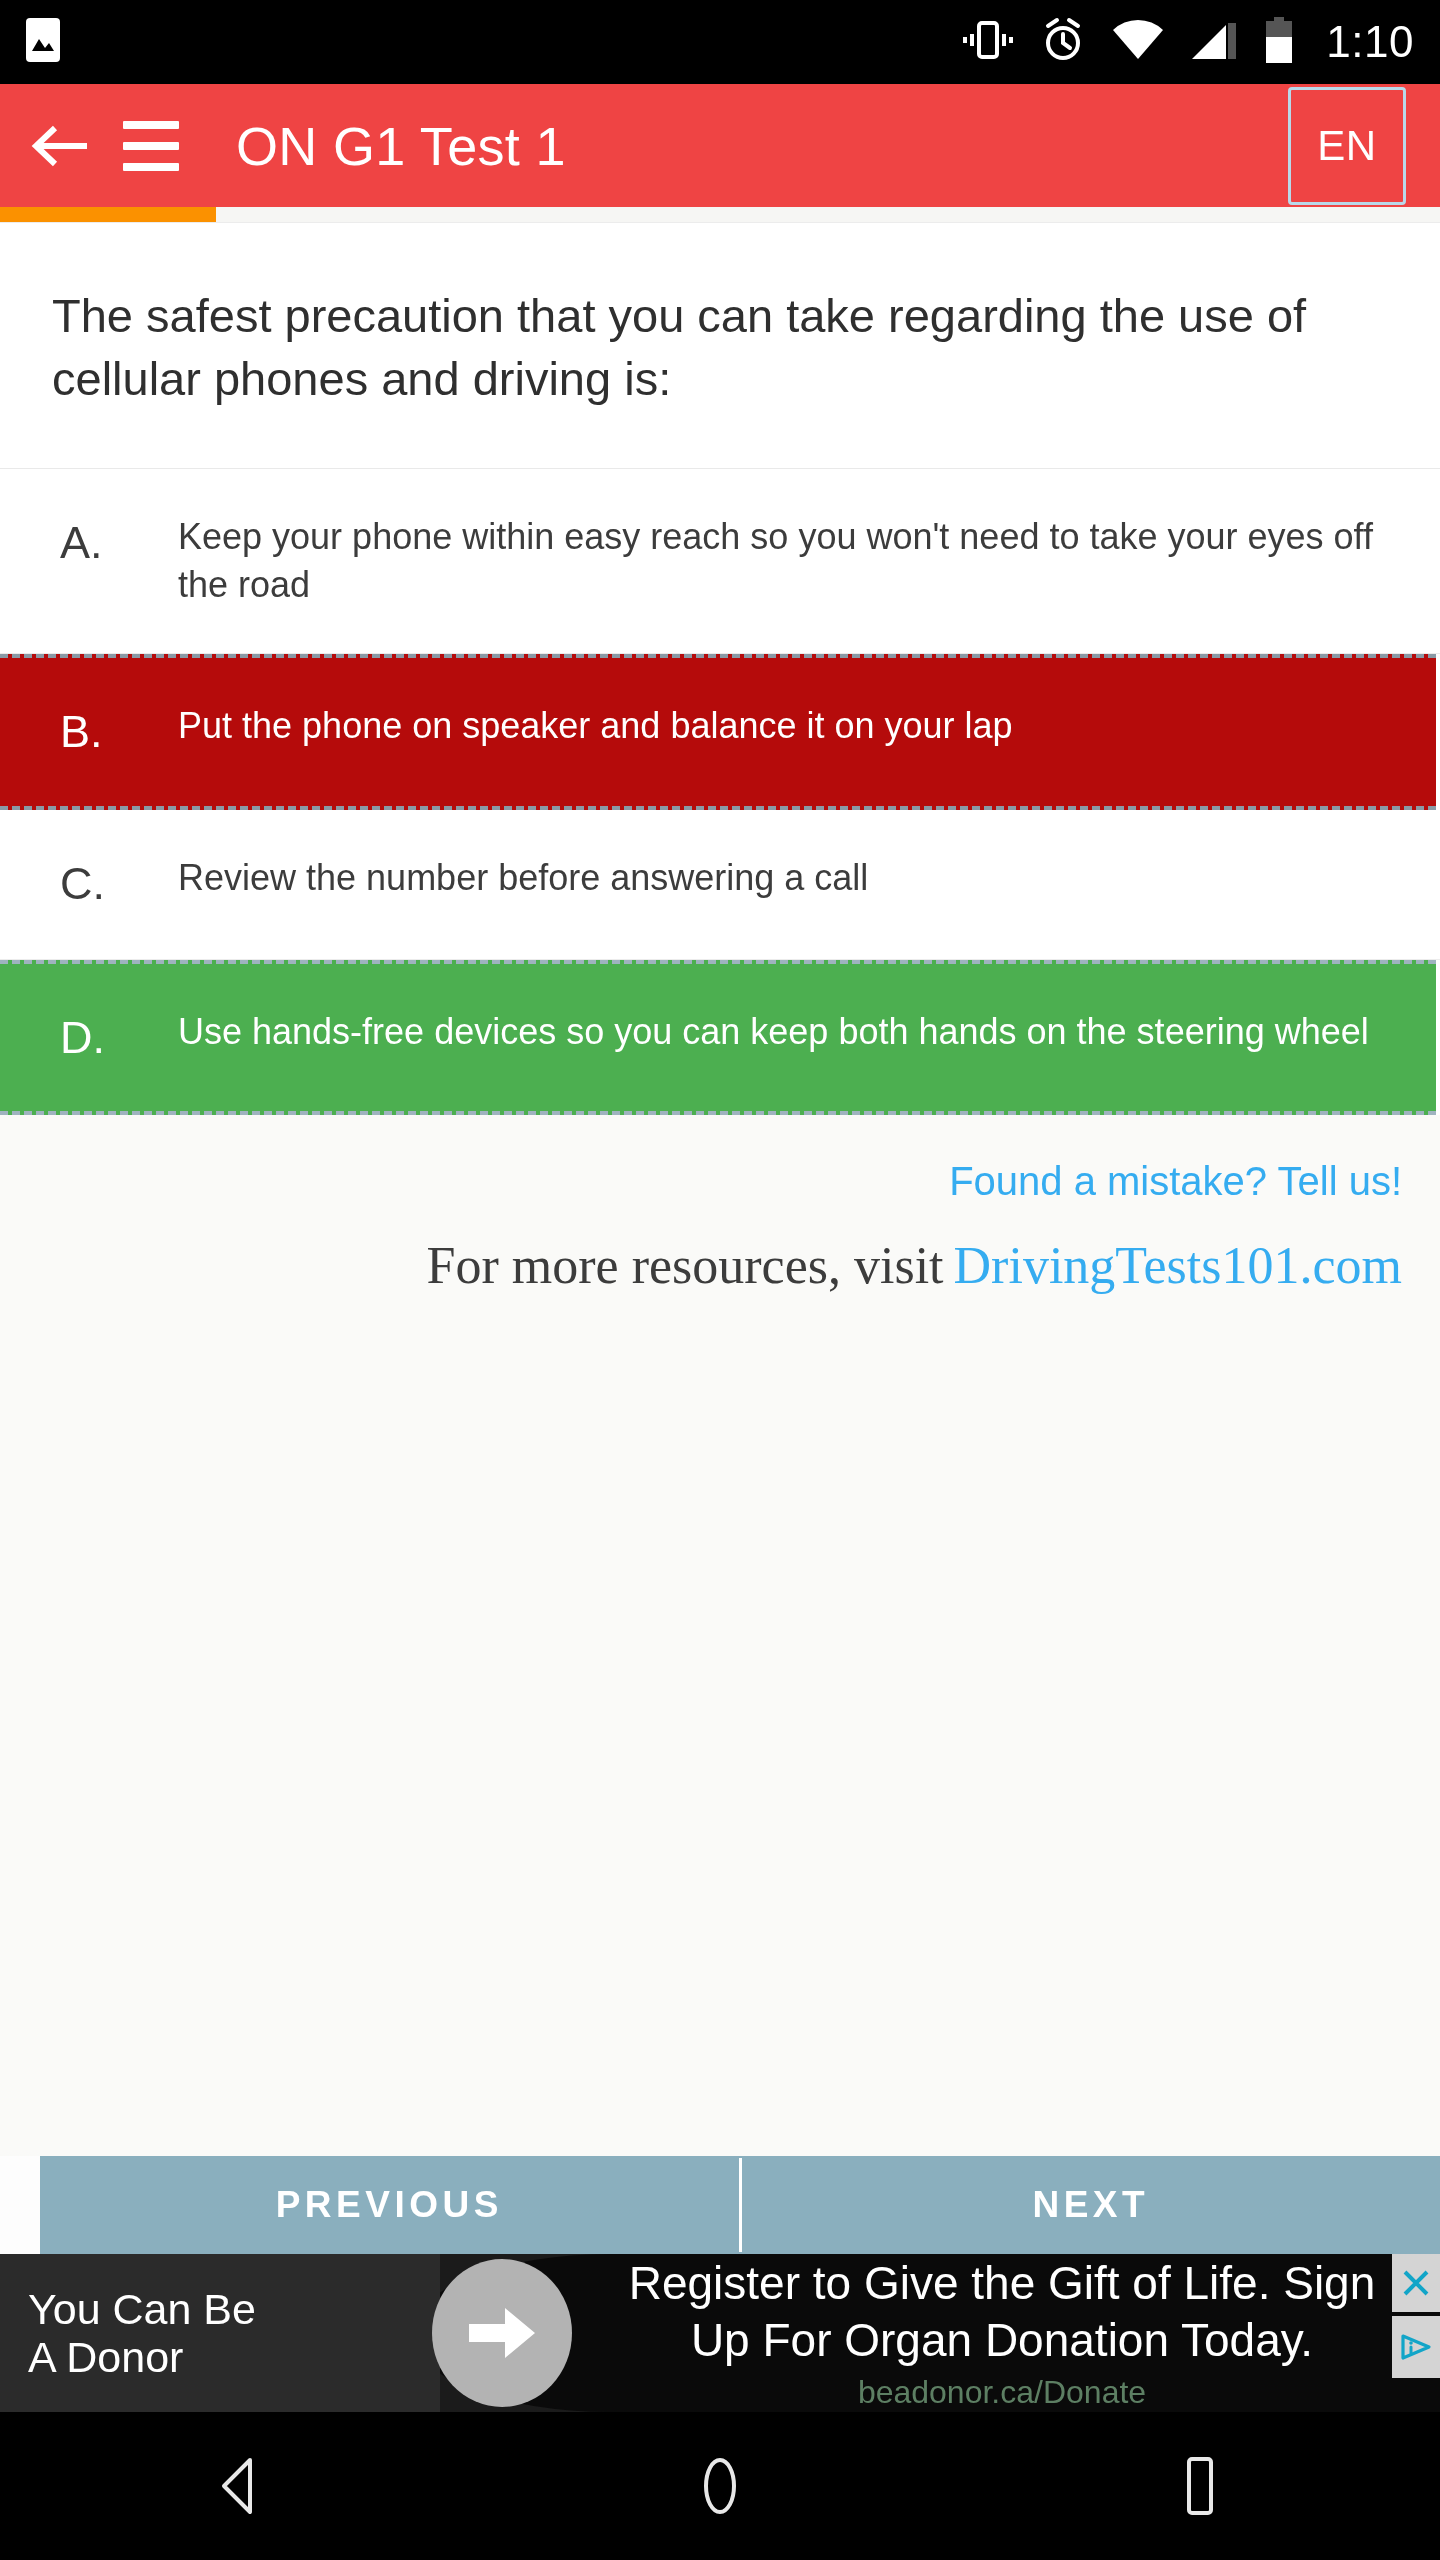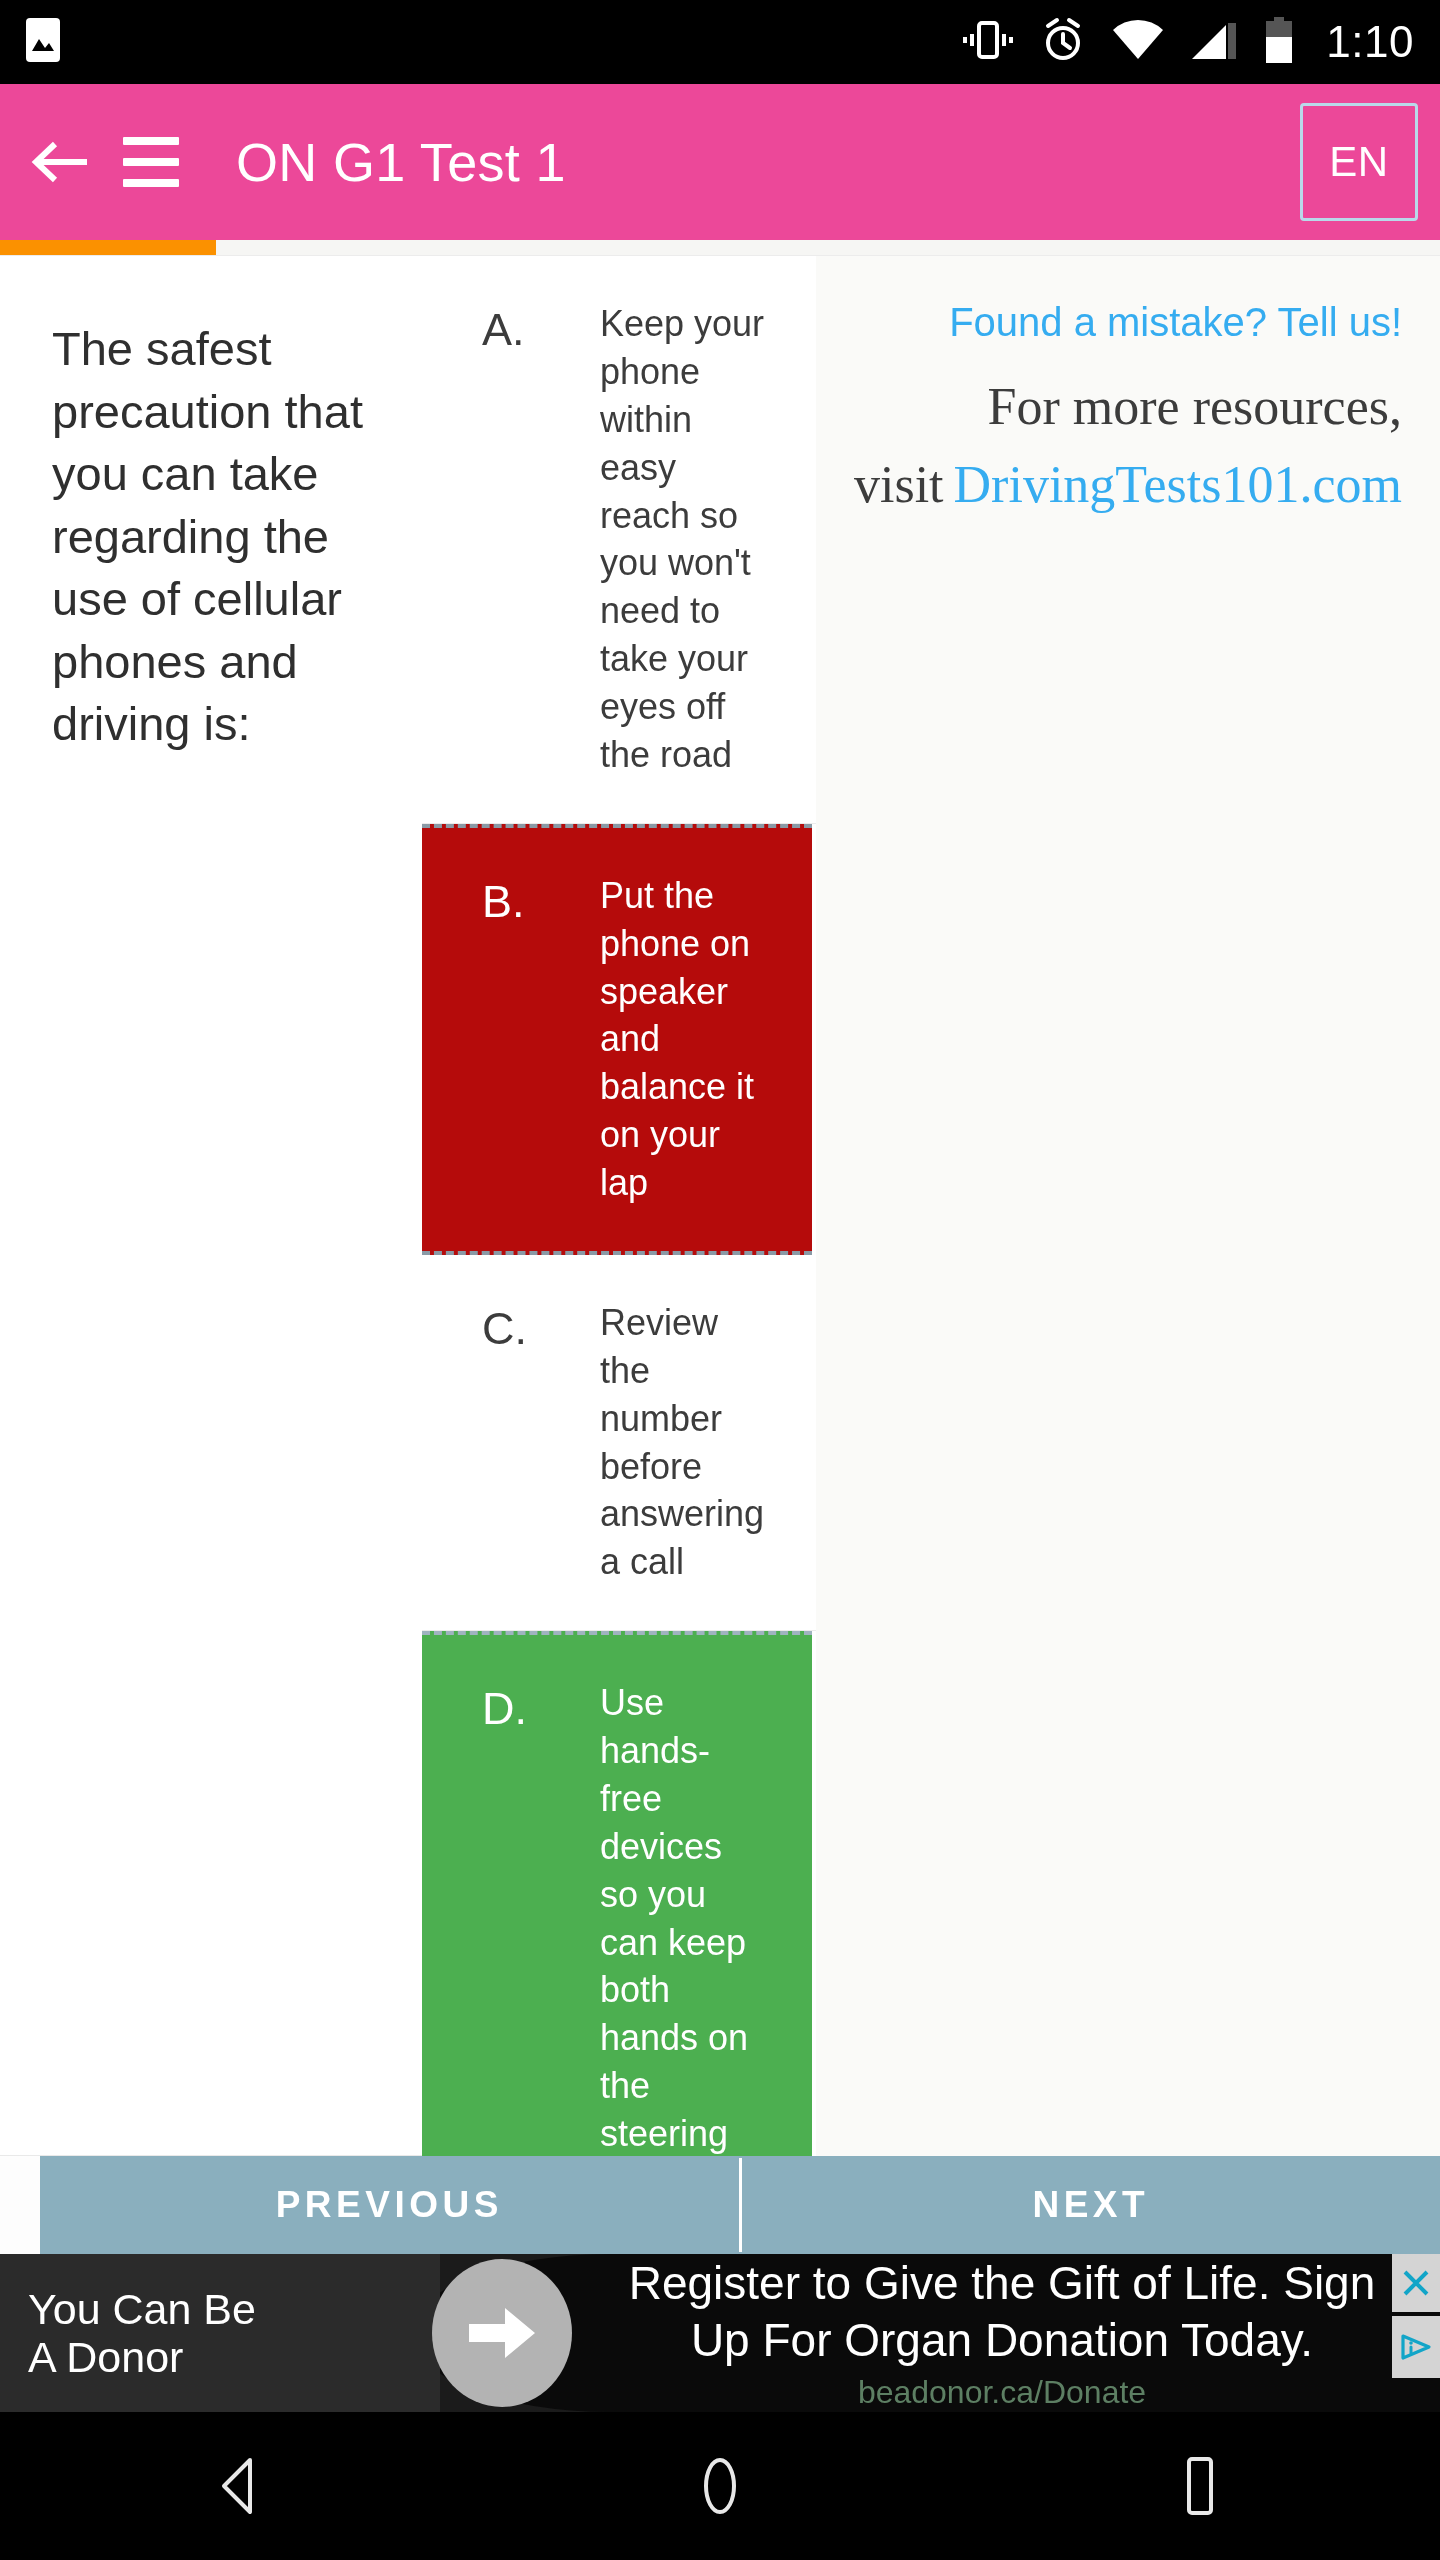--- a/index.html
+++ b/index.html
@@ -36,25 +36,25 @@
     font-size: 44px;
     letter-spacing: 0.5px;
     font-family: "Liberation Sans", sans-serif;
     line-height: 1;
     padding-left: 6px;
   }
   .sb-icon { display: block; }
 
   
   .appbar {
-    height: 156px;
-    background: #ec4899;
-    display: flex;
-    align-items: center;
-    padding: 0 22px 0 26px;
+    height: 123px;
+    background: #ef4444;
+    display: flex;
+    align-items: center;
+    padding: 0 34px 0 26px;
     flex: 0 0 auto;
     position: relative;
   }
   .appbar-back { width: 70px; height: 70px; display: flex; align-items: center; justify-content: center; }
   .appbar-menu { width: 86px; height: 70px; display: flex; flex-direction: column; justify-content: center; align-items: center; gap: 13px; margin-left: 12px; }
   .appbar-menu i { display: block; width: 56px; height: 8px; background: #ffffff; border-radius: 1px; }
   .appbar-title {
     color: #ffffff;
     font-size: 54px;
     font-weight: 400;
@@ -89,21 +89,21 @@
     height: 100%;
     background: #fb9100;
   }
 
   
   .content {
     flex: 1 1 auto;
     background: #fafaf8;
     overflow: hidden;
     display: flex;
-    flex-direction: row;
+    flex-direction: column;
   }
 
   .question {
     background: #ffffff;
     padding: 62px 52px 58px 52px;
     border-bottom: 1px solid #e9e9e9;
   }
   .question-text {
     font-size: 47px;
     line-height: 1.33;

